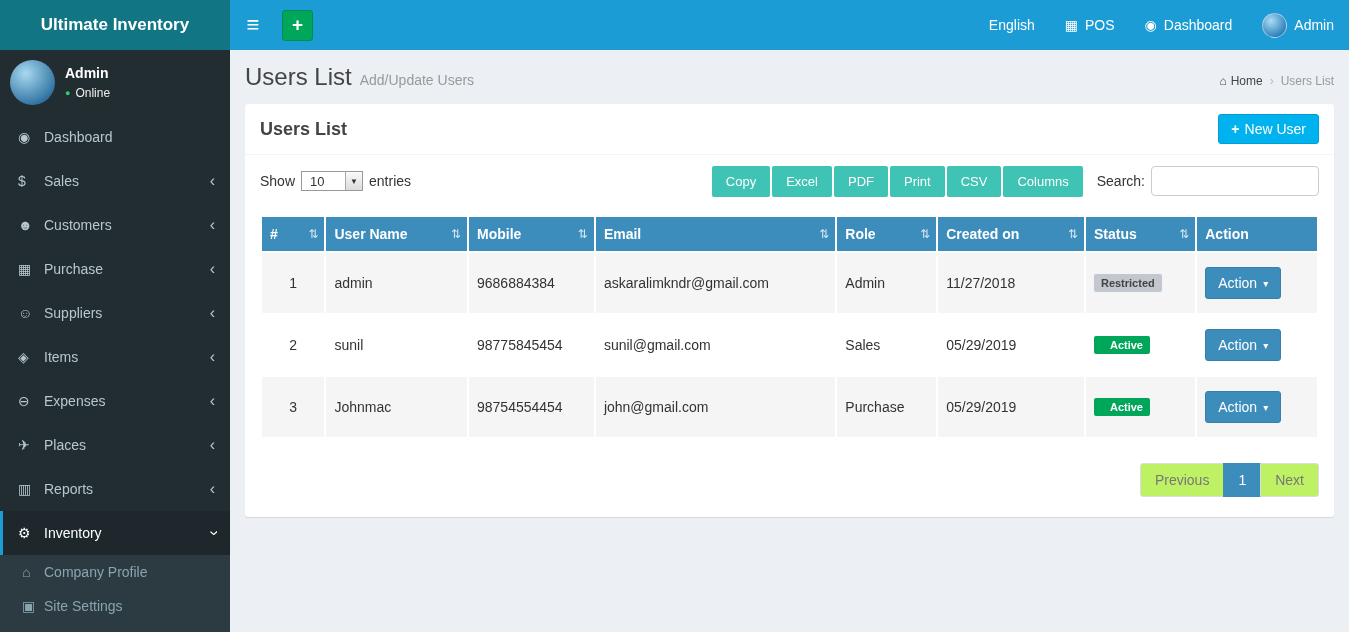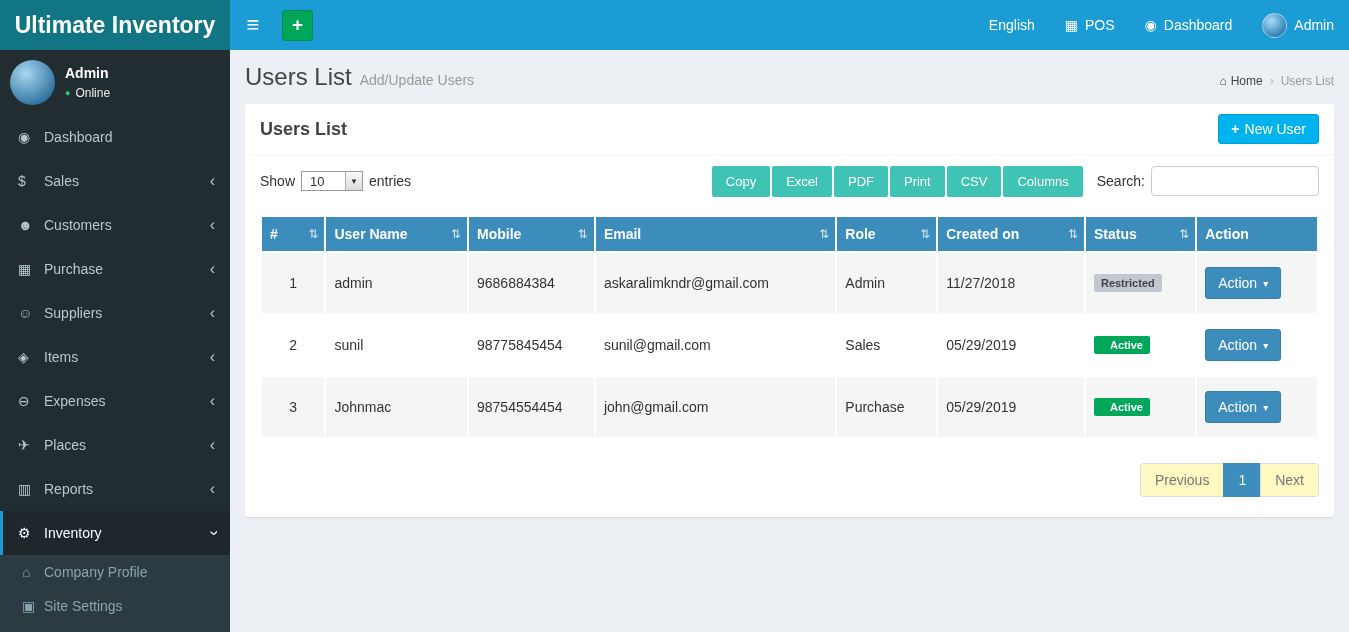--- a/index.html
+++ b/index.html
@@ -5,21 +5,21 @@
   * { box-sizing: border-box; margin: 0; padding: 0; }
   html, body {
     width: 1349px; height: 632px; overflow: hidden;
     font-family: "Liberation Sans", "DejaVu Sans", sans-serif;
     font-size: 14px; color: #333; background: var(--content-bg, #ecf0f5);
   }
   
   .main-header { position: absolute; top: 0; left: 0; width: 1349px; height: 50px; display: flex; z-index: 20; }
   .logo {
     width: 230px; height: 50px; background: var(--logo-bg, #117584);
-    color: #fff; font-size: 23px; font-weight: 700;
+    color: #fff; font-size: 17px; font-weight: 700;
     display: flex; align-items: center; justify-content: center; cursor: pointer;
   }
   .navbar { flex: 1; height: 50px; background: var(--navbar-bg, #1b9cd4); display: flex; align-items: center; color: #fff; }
   .hamburger { width: 46px; height: 50px; display: flex; align-items: center; justify-content: center; font-size: 22px; cursor: pointer; }
   .add-btn {
     width: 31px; height: 31px; margin-left: 6px;
     background: var(--add-btn-bg, #00a65a); border: 1px solid #008d4c; border-radius: 3px;
     color: #fff; font-size: 19px; font-weight: 700;
     display: flex; align-items: center; justify-content: center; cursor: pointer;
   }
@@ -96,21 +96,21 @@
   .status-badge[data-status="restricted"] { background: var(--restricted-badge-bg, #c2c7d0); color: #444; }
   .action-btn {
     background: var(--action-btn-bg, #3c8dbc); color: #fff; border: 1px solid #367fa9; border-radius: 3px;
     padding: 7px 12px; font-size: 14px; cursor: pointer; display: inline-flex; align-items: center; gap: 6px; font-family: inherit;
   }
   .action-caret { font-size: 10px; }
   
   .table-footer { margin-top: 14px; display: flex; flex-direction: column; }
   .info-text { font-size: 14px; color: #333; }
   .pagination { margin-top: 10px; align-self: flex-end; display: flex; }
-  .page-btn { border: 1px solid #ddd; background: #fef9c3; color: #777; padding: 8px 14px; font-size: 14px; cursor: pointer; margin-left: -1px; font-family: inherit; }
+  .page-btn { border: 1px solid #ddd; background: #bef264; color: #777; padding: 8px 14px; font-size: 14px; cursor: pointer; margin-left: -1px; font-family: inherit; }
   .page-btn:first-child { border-radius: 3px 0 0 3px; margin-left: 0; }
   .page-btn:last-child { border-radius: 0 3px 3px 0; }
   .page-btn.active { background: var(--table-header-bg, #3c8dbc); border-color: var(--table-header-bg, #3c8dbc); color: #fff; }
 </style>
 </head>
 <body>
 
 <header class="main-header">
   <div class="logo">Ultimate Inventory</div>
   <nav class="navbar">

